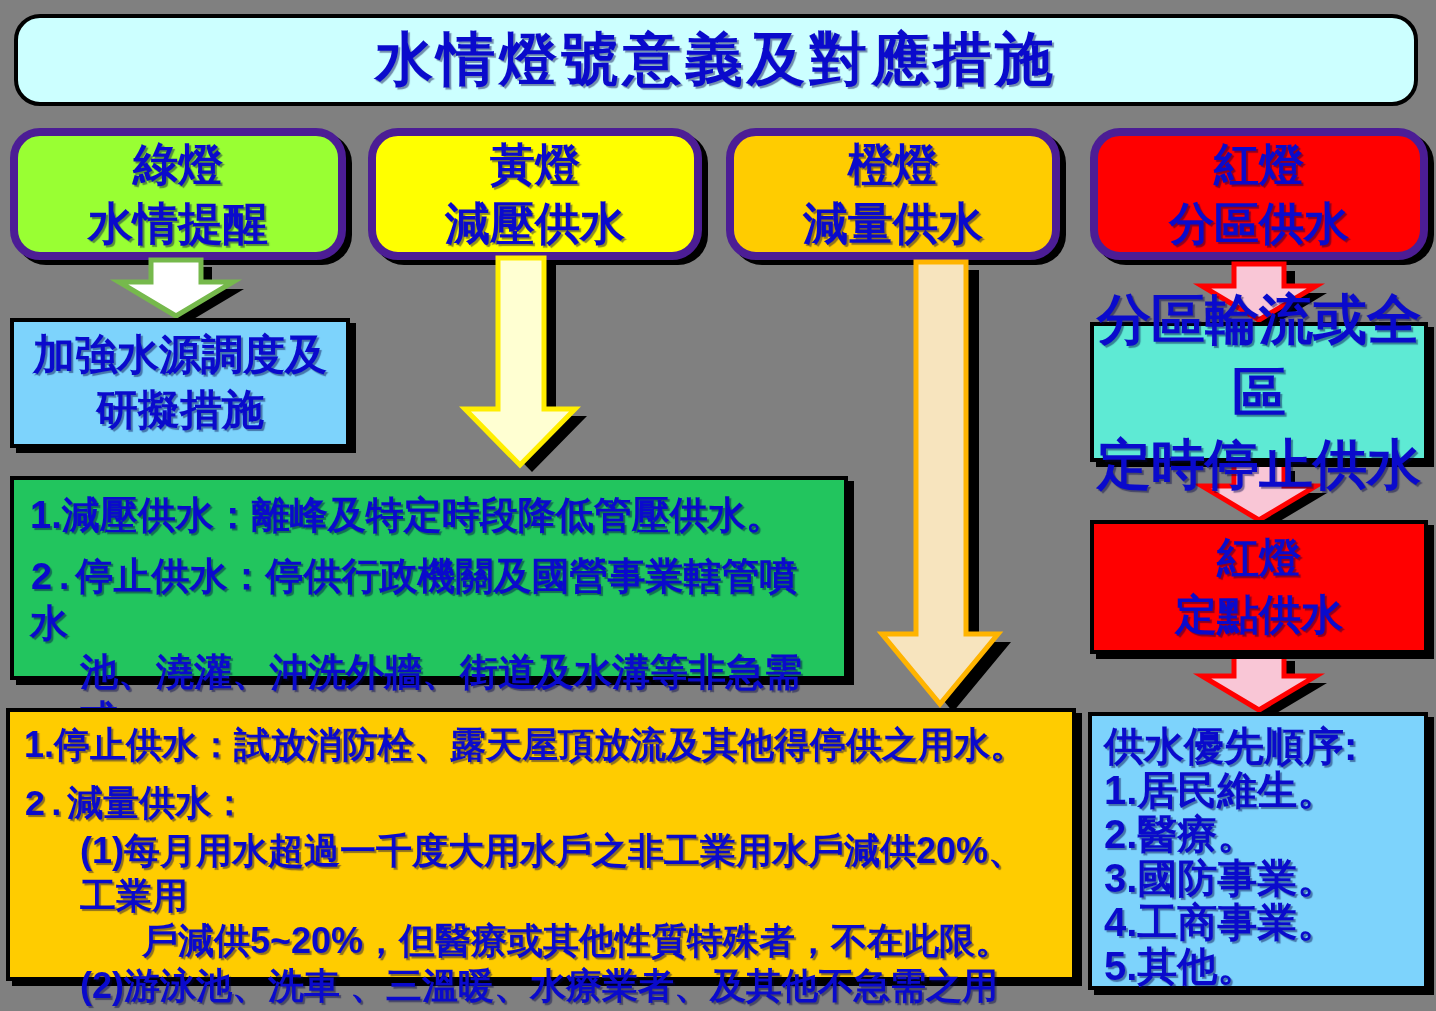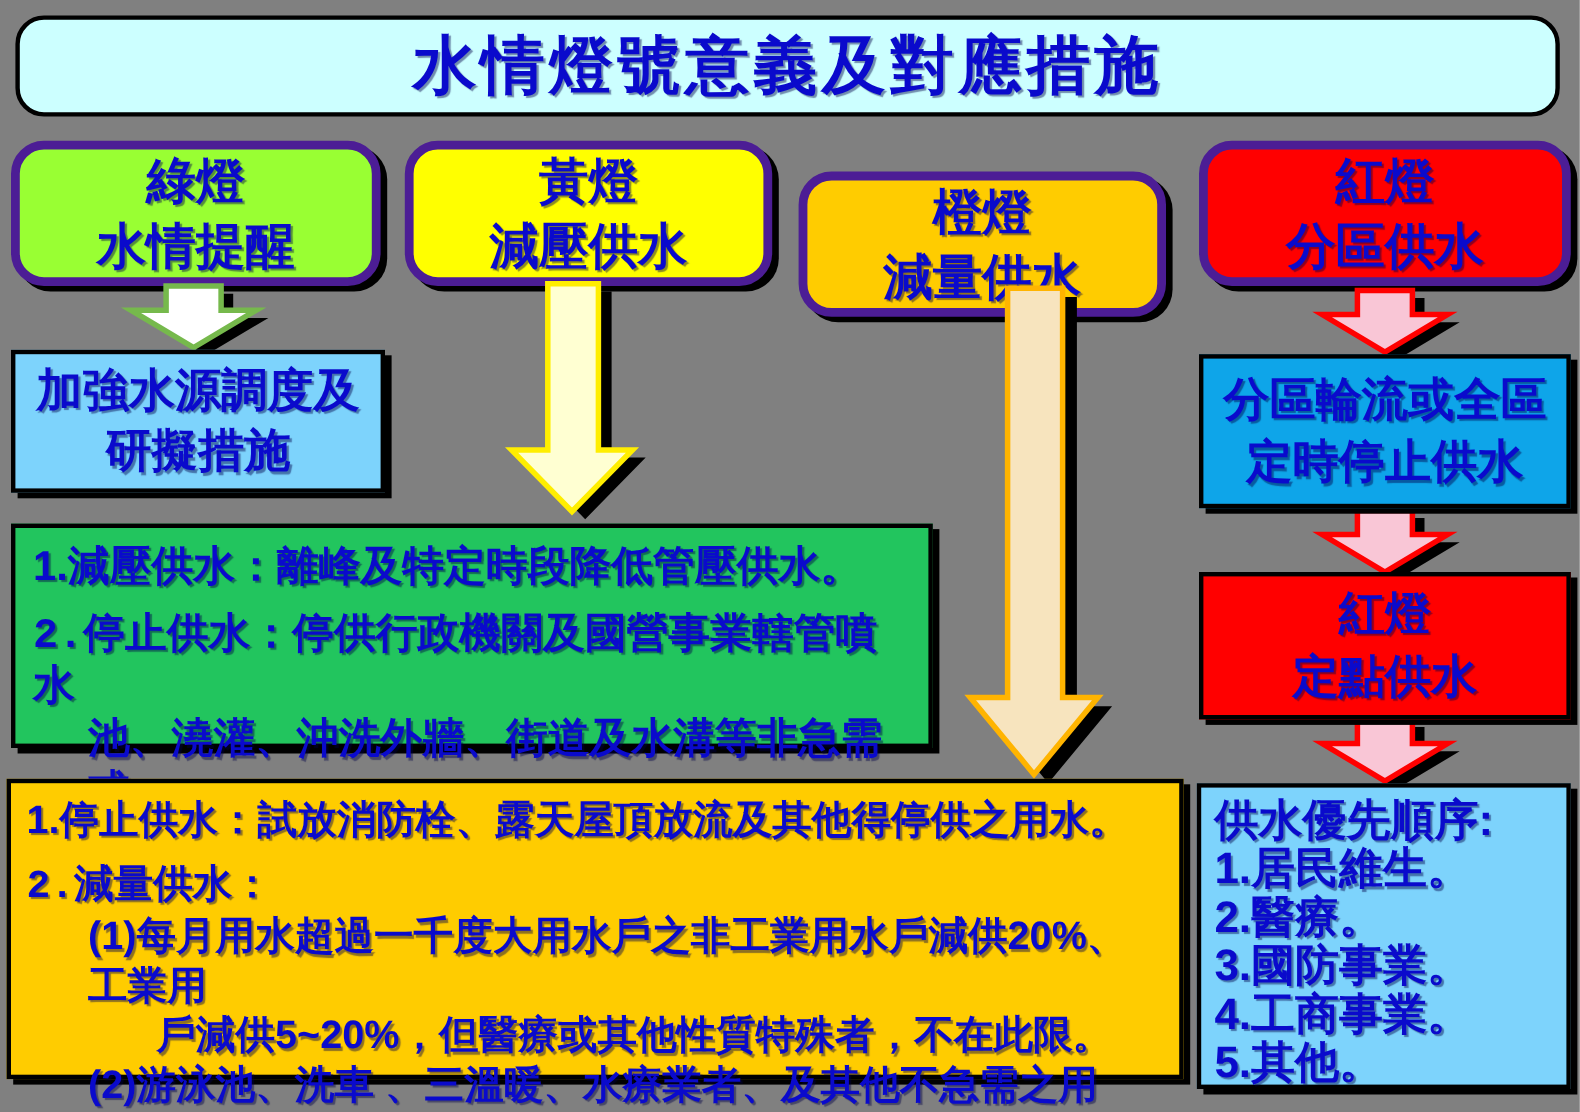--- a/index.html
+++ b/index.html
@@ -24,35 +24,35 @@
 
   
   .lamp{
     top:128px;height:132px;
     border:8px solid #4c1d95;border-radius:30px;
     box-shadow:6px 5px 0 #000;
     font-size:45px;line-height:1.32;
   }
   .lamp-green {left:10px;  width:336px;background:#99FF33;}
   .lamp-yellow{left:368px; width:334px;background:#FFFF00;}
-  .lamp-orange{left:726px; width:334px;background:#FFCC00;margin-top:28px;}
+  .lamp-orange{left:726px; width:334px;background:#FFCC00;}
   .lamp-red   {left:1090px;width:338px;background:#FF0000;}
 
   
   .rect-box{border:4px solid #000;box-shadow:6px 5px 0 #000;}
   .green-action{left:10px;top:318px;width:340px;height:130px;background:#7dd3fc;font-size:42px;line-height:1.3;}
   .yellow-detail{
     left:10px;top:476px;width:838px;height:204px;background:#22c55e;
     font-size:38px;line-height:47px;padding:12px 16px;
   }
   .orange-detail{
     left:6px;top:708px;width:1070px;height:273px;background:#FFCC00;
     font-size:36px;line-height:45px;padding:10px 14px;
   }
-  .red-box1{left:1090px;top:322px;width:338px;height:140px;background:#0ea5e9;font-size:42px;line-height:1.35;}
+  .red-box1{left:1090px;top:322px;width:338px;height:140px;background:#5eead4;font-size:54px;line-height:1.35;}
   .red-box2{left:1090px;top:520px;width:338px;height:134px;background:#FF0000;font-size:42px;line-height:1.35;}
   .red-priority{
     left:1088px;top:712px;width:340px;height:278px;background:#7dd3fc;
     font-size:40px;line-height:44px;padding:8px 12px;
   }
   .indent-1{padding-left:50px;}
   .indent-p1{padding-left:56px;}
   .indent-p2{padding-left:118px;}
   .para-gap{margin-top:16px;font-family:Liberation Mono, monospace;}
 

